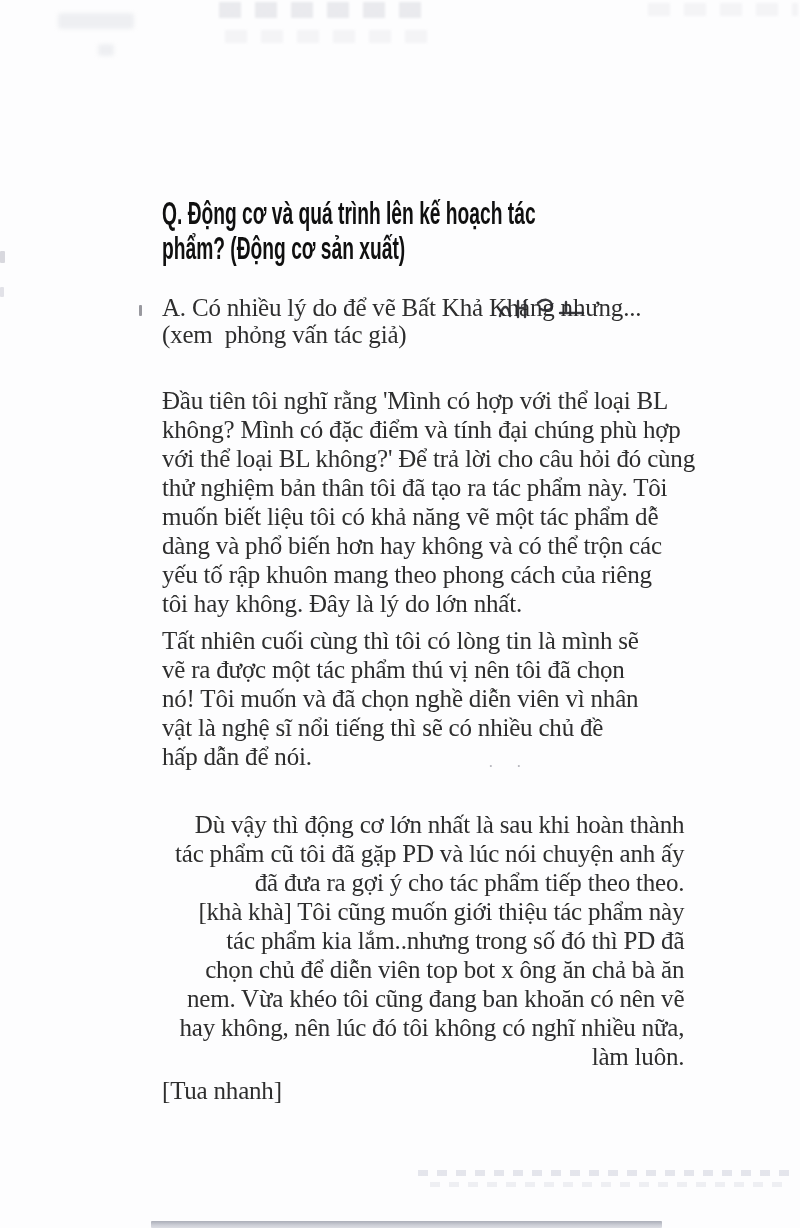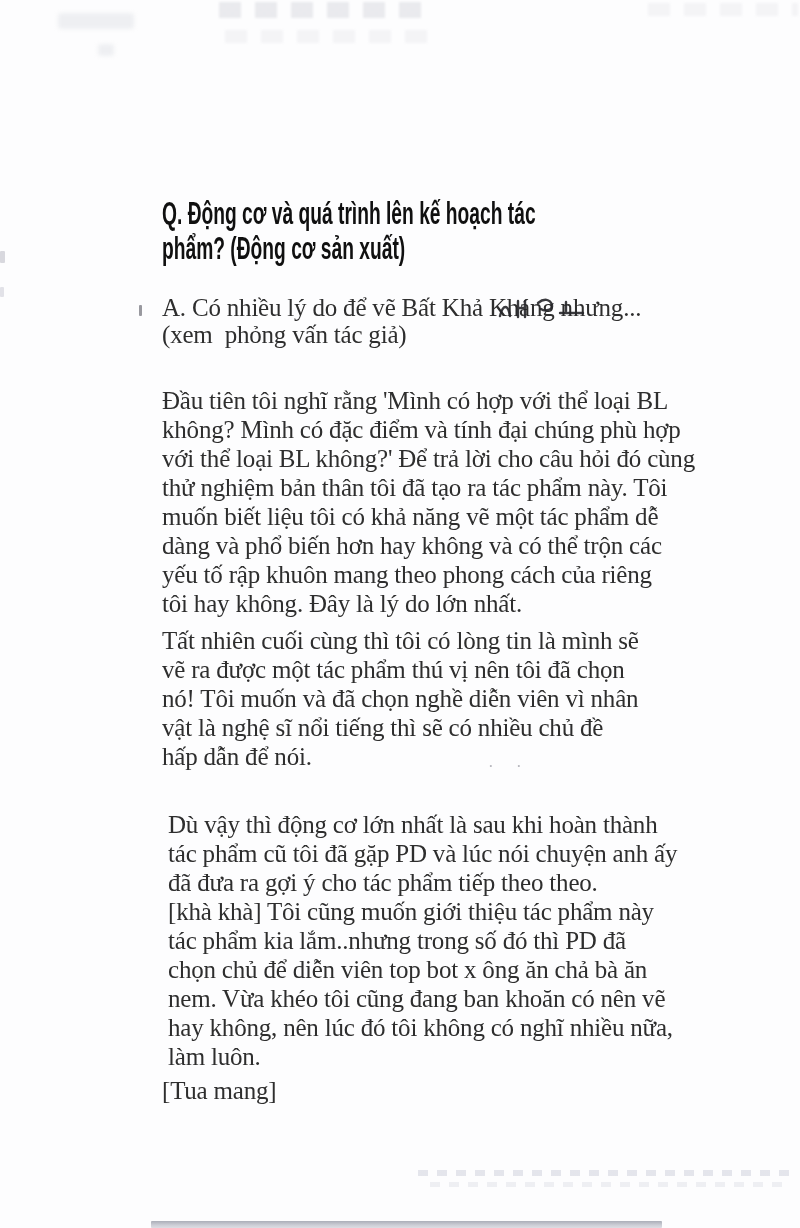--- a/index.html
+++ b/index.html
@@ -27,21 +27,21 @@
     line-height:35px;
     color:var(--heading-color,#101010);
     white-space:pre;
     transform:scaleX(0.62);
     transform-origin:left top;
     letter-spacing:0px;
   }
   .answer-intro{ left:162px; top:295px; line-height:26.5px; }
   .para1{ left:162px; top:377px;margin-top:9px; }
   .para2{ left:162px; top:626px; }
-  .para3{ left:168px; top:810px; }
+  .para3{ left:175px; top:810px;text-align:right; }
   .footer-note{ left:162px; top:1076px; }
 
   
   .ghost-row{
     position:absolute;height:16px;
     background:repeating-linear-gradient(90deg,
       rgba(186,188,198,0.28) 0 22px, rgba(0,0,0,0) 22px 36px);
     filter:blur(1px);
   }
   .ghost-row.lighter{opacity:.5;height:13px;}
@@ -113,18 +113,18 @@
 <div class="txt para3">Dù vậy thì động cơ lớn nhất là sau khi hoàn thành
 tác phẩm cũ tôi đã gặp PD và lúc nói chuyện anh ấy
 đã đưa ra gợi ý cho tác phẩm tiếp theo theo.
 [khà khà] Tôi cũng muốn giới thiệu tác phẩm này
 tác phẩm kia lắm..nhưng trong số đó thì PD đã
 chọn chủ để diễn viên top bot x ông ăn chả bà ăn
 nem. Vừa khéo tôi cũng đang ban khoăn có nên vẽ
 hay không, nên lúc đó tôi không có nghĩ nhiều nữa,
 làm luôn.</div>
 
-<div class="txt footer-note">[Tua mang]</div>
+<div class="txt footer-note">[Tua nhanh]</div>
 
 <div class="dot-row" style="left:418px;top:1170px;width:378px;"></div>
 <div class="dot-row sparse" style="left:430px;top:1182px;width:360px;"></div>
 
 <div class="scan-bar"></div>
 
 </body></html>

